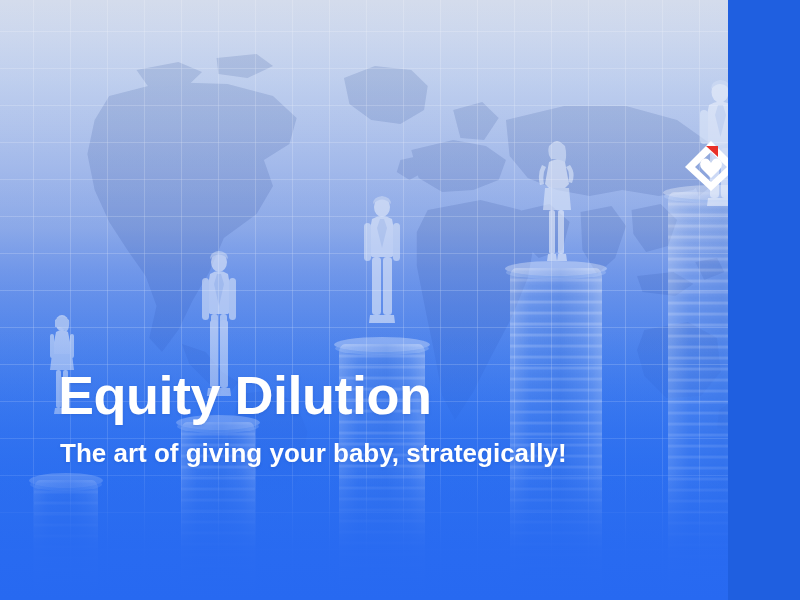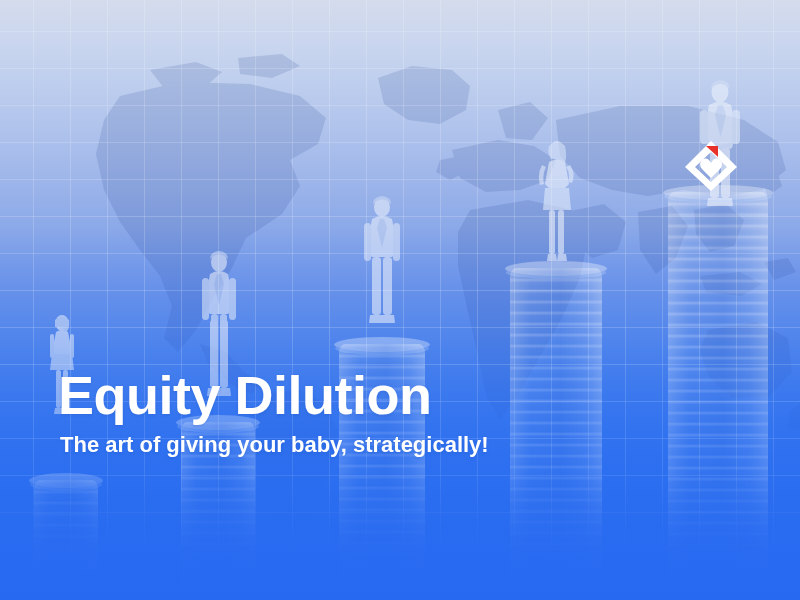--- a/index.html
+++ b/index.html
@@ -8,21 +8,21 @@
     padding: 0;
     background: #1f5fe0;
   }
   body {
     font-family: "Liberation Sans", sans-serif;
   }
 
   
   .slide {
     position: relative;
-    width: 800px;
+    width: 728px;
     height: 600px;
     overflow: hidden;
     background: linear-gradient(
       to bottom,
       #d4dcec 0%,
       #cdd8ee 6%,
       #c2d1ee 13%,
       #b4c6ec 21%,
       #a3b9ea 29%,
       #8fabe8 37%,
@@ -159,22 +159,22 @@
     font-size: 54px;
     line-height: 58px;
     font-weight: 700;
     letter-spacing: -0.5px;
     color: #ffffff;
     font-family: "Liberation Sans", sans-serif;
     white-space: nowrap;
     text-shadow: 0 1px 3px rgba(25,70,170,0.22);
   }
   .subhead {
-    margin: 8px 0 0 2px;
-    font-size: 22px;
+    margin: 16px 0 0 2px;
+    font-size: 26px;
     line-height: 26px;
     font-weight: 700;
     color: #ffffff;
     font-family: "Liberation Sans", sans-serif;
     white-space: nowrap;
     text-shadow: 0 1px 3px rgba(25,70,170,0.25);
   }
 
   
   .bottom-wash {

